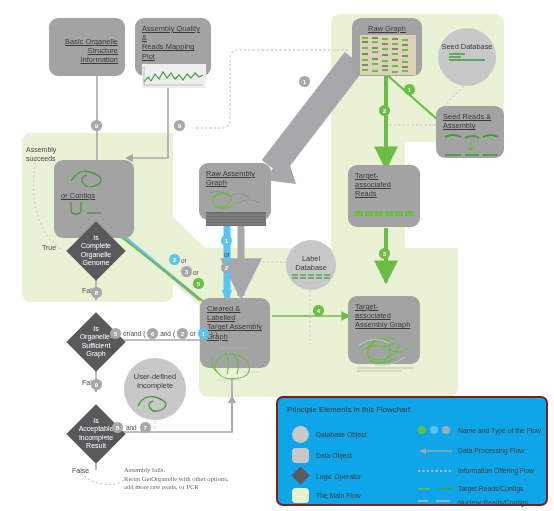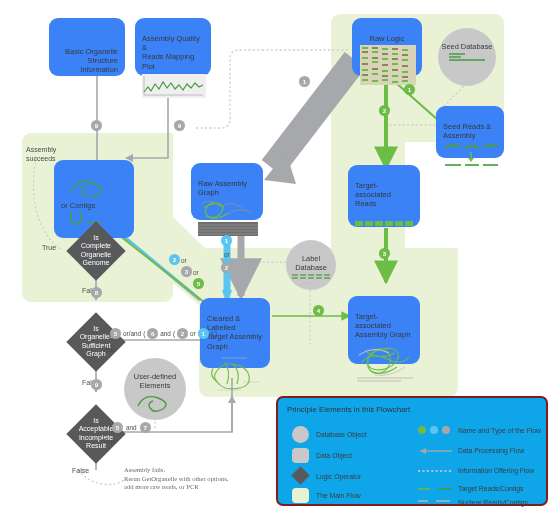--- a/index.html
+++ b/index.html
@@ -3,21 +3,21 @@
 <meta charset="utf-8">
 <style>
   html,body{margin:0;padding:0;background:#ffffff;}
   body{width:554px;height:511px;position:relative;overflow:hidden;
        font-family:"Liberation Sans","DejaVu Sans",sans-serif;color:#3b3b3b;}
   #stage{position:absolute;left:0;top:0;width:554px;height:511px;}
   svg.layer{position:absolute;left:0;top:0;width:554px;height:511px;}
   .node{position:absolute;box-sizing:border-box;}
 
   
-  .dobj{background:#3b82f6;border-radius:9px;padding:16px 7px;}
+  .dobj{background:#a3a3a3;border-radius:9px;padding:6px 7px;text-decoration:underline;}
   .dobj .ttl{font-size:7.4px;line-height:9.2px;color:#35383a;letter-spacing:.05px;}
 
   
   .dbobj{background:#c8c8c8;border-radius:50%;display:flex;flex-direction:column;
          align-items:center;justify-content:flex-start;padding-top:14px;}
   .dbobj .ttl{font-size:7.4px;line-height:9.2px;color:#35383a;text-align:center;}
 
   
   .diamond{background:#58595b;transform:rotate(45deg);}
   .dlabel{position:absolute;color:#fff;font-size:7px;line-height:8.4px;
@@ -149,21 +149,21 @@
 Reads Mapping Plot</div>
     <svg width="64" height="24" style="margin-top:3px;">
       <rect x="0" y="0" width="64" height="24" fill="#efefef"></rect>
       <polyline points="2,18 6,13 9,17 13,10 17,15 21,8 25,14 29,9 33,15 37,11 41,16 45,10 49,14 53,9 57,13 61,11" fill="none" stroke="#4a9c3e" stroke-width="1.2"></polyline>
       <line x1="2" y1="21" x2="61" y2="21" stroke="#9a9a9a" stroke-width=".6"></line>
       <line x1="2" y1="2" x2="2" y2="21" stroke="#9a9a9a" stroke-width=".6"></line>
     </svg>
   </div>
 
   <div class="node dobj" style="left:352px;top:18px;width:70px;height:58px;">
-    <div class="ttl" style="text-align:center;">Raw Logic</div>
+    <div class="ttl" style="text-align:center;">Raw Graph</div>
     <svg width="56" height="40" style="margin-left:1px;margin-top:2px;">
       <rect x="0" y="0" width="56" height="40" fill="#d9d4b8"></rect>
       <g fill="#6cbd45">
         <rect x="2" y="2" width="6" height="2"></rect>
           <rect x="12" y="6" width="6" height="2"></rect>
         <rect x="22" y="3" width="6" height="2"></rect>
           <rect x="32" y="8" width="6" height="2"></rect>
         <rect x="42" y="4" width="6" height="2"></rect>
           <rect x="2" y="12" width="6" height="2"></rect>
         <rect x="12" y="16" width="6" height="2"></rect>
@@ -276,21 +276,21 @@
           <line x1="25" y1="5" x2="31" y2="5"></line>
         <line x1="33" y1="2" x2="39" y2="2"></line>
           <line x1="33" y1="5" x2="39" y2="5"></line>
       </g>
       <g stroke="#c0c0c0" stroke-width="1">
           <line x1="14" y1="10" x2="26" y2="10"></line>
         </g>
     </svg>
   </div>
 
-  <div class="node dobj" style="left:191px;top:163px;width:72px;height:57px;">
+  <div class="node dobj" style="left:199px;top:163px;width:72px;height:57px;">
     <div class="ttl">Raw Assembly Graph</div>
     <svg width="60" height="42" style="margin-top:1px;">
       <g fill="none" stroke="#6cbd45" stroke-width="1.2">
         <ellipse cx="16" cy="12" rx="9" ry="7" transform="rotate(-25 16 12)"></ellipse>
         <path d="M6,10 q10,-8 20,0"></path>
           <path d="M8,18 q10,6 22,-3"></path>
       </g>
       <g fill="none" stroke="#8d8d8d" stroke-width=".9">
         <path d="M24,8 q10,-6 20,2"></path>
           <path d="M30,16 q12,-8 24,-1"></path>
@@ -330,21 +330,21 @@
     </svg>
     <div class="ttl">or Contigs</div>
     <svg width="50" height="16" style="margin-left:6px;">
       <path d="M4,2 v8 q0,4 5,4 q5,0 5,-4 v-8" fill="none" stroke="#4a9c3e" stroke-width="1.4"></path>
       <line x1="20" y1="13" x2="34" y2="13" stroke="#4a9c3e" stroke-width="1.4"></line>
     </svg>
   </div>
 
   <div class="node dbobj" style="left:124px;top:358px;width:62px;height:62px;">
     <div class="ttl" style="white-space:pre-line;">User-defined
-Elements</div>
+Incomplete</div>
     <svg width="42" height="22" style="margin-top:2px;">
       <path d="M4,14 q6,-13 20,-8 q13,5 5,11 q-9,5 -13,-1 q-3,-5 3,-7" fill="none" stroke="#4a9c3e" stroke-width="1.4"></path>
     </svg>
   </div>
 
   <div class="node" style="left:66px;top:221px;width:60px;height:60px;">
     <div class="diamond" style="width:42px;height:42px;margin:9px 0 0 9px;"></div>
     <div class="dlabel" style="top:13px;left:0;white-space:pre-line;">Is
 Complete
 Organelle

